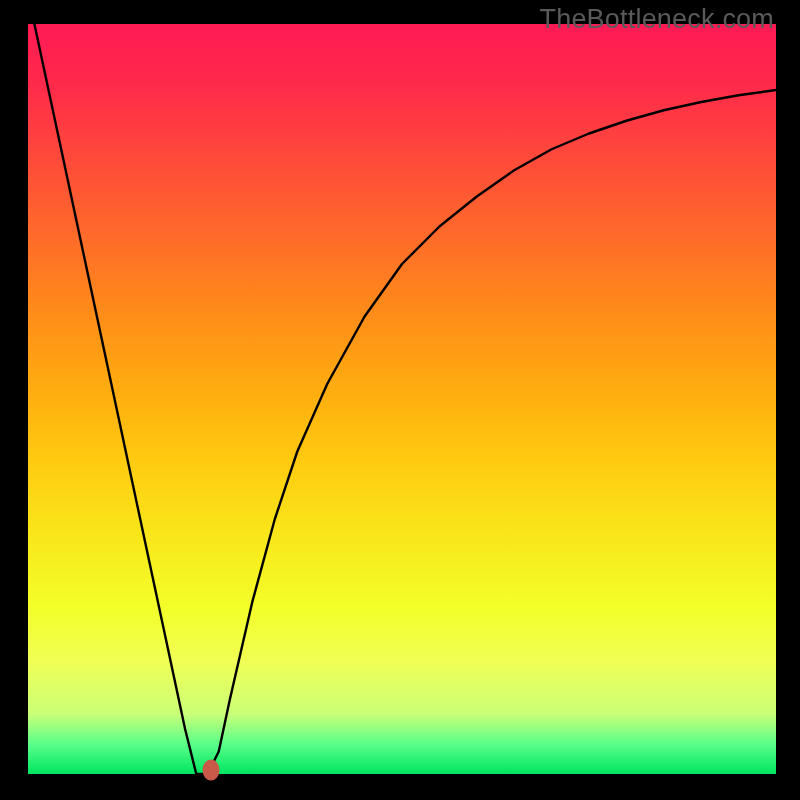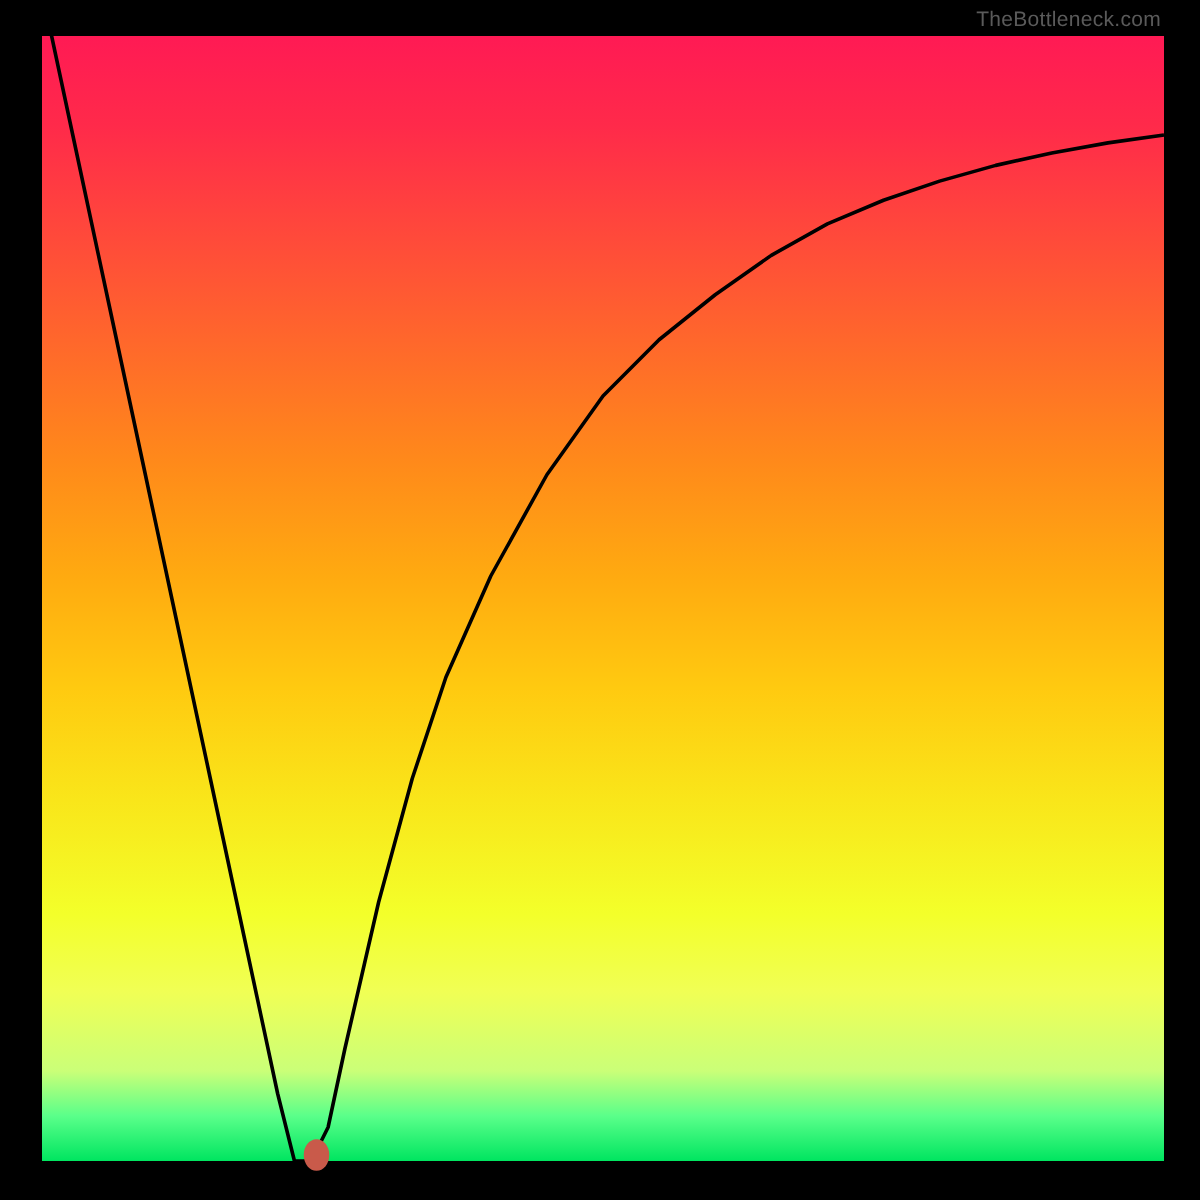--- a/index.html
+++ b/index.html
@@ -38,21 +38,21 @@
     top: 0;
     width: 748px;
     height: 750px;
     overflow: visible;
   }
   .watermark {
     position: absolute;
     top: 4px;
     right: 26px;
     color: #5a5a5a;
-    font-size: 14px;
+    font-size: 27px;
     font-weight: 500;
     letter-spacing: 0.2px;
   }
   .marker {
     position: absolute;
     width: 17px;
     height: 21px;
     background: #c95a4a;
     border-radius: 50%;
     transform: translate(-50%, -50%);

